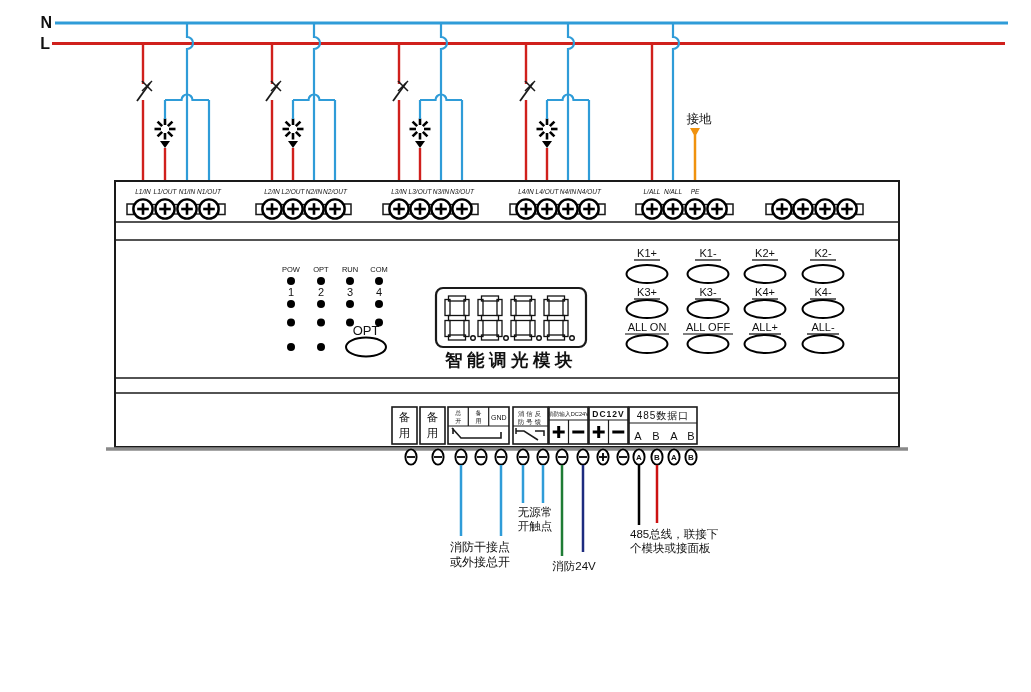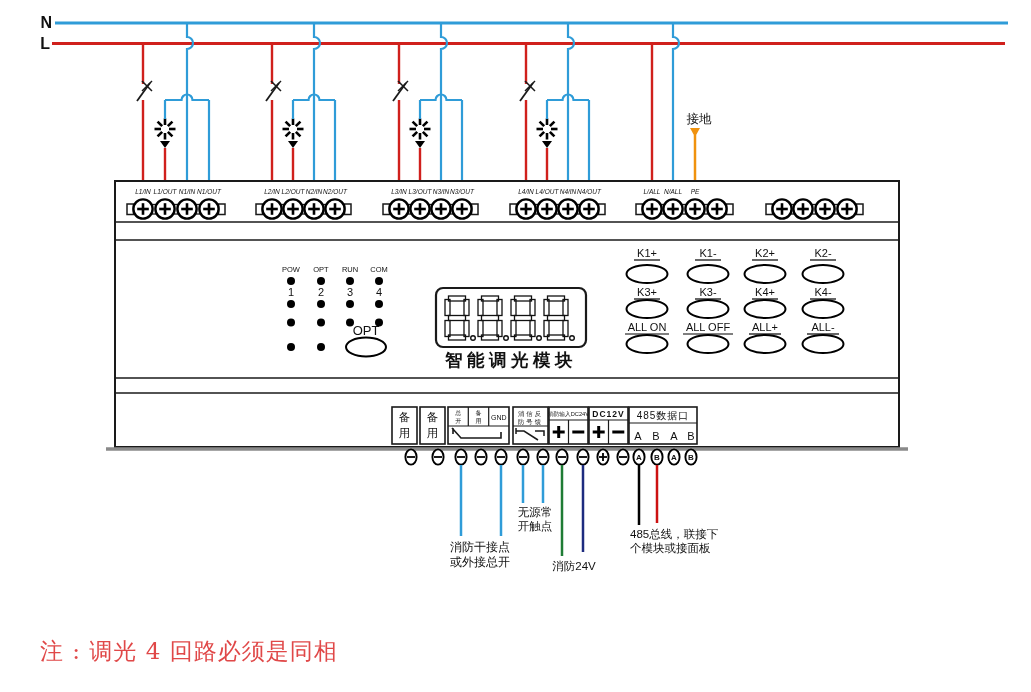--- a/index.html
+++ b/index.html
@@ -518,14 +518,13 @@
       <line x1="639" y1="465" x2="639" y2="525" stroke="#000000" stroke-width="2.5"></line>
       <line x1="657" y1="465" x2="657" y2="523" stroke="#cc1111" stroke-width="2.5"></line>
       <text x="480" y="551" font-size="12" text-anchor="middle" fill="#111" font-family="&quot;Liberation Sans&quot;,&quot;DejaVu Sans&quot;,sans-serif">消防干接点</text>
       <text x="480" y="566" font-size="12" text-anchor="middle" fill="#111" font-family="&quot;Liberation Sans&quot;,&quot;DejaVu Sans&quot;,sans-serif">或外接总开</text>
       <text x="535" y="516" font-size="11.5" text-anchor="middle" fill="#111" font-family="&quot;Liberation Sans&quot;,&quot;DejaVu Sans&quot;,sans-serif">无源常</text>
       <text x="535" y="529.5" font-size="11.5" text-anchor="middle" fill="#111" font-family="&quot;Liberation Sans&quot;,&quot;DejaVu Sans&quot;,sans-serif">开触点</text>
       <text x="574" y="570" font-size="11.5" text-anchor="middle" fill="#111" font-family="&quot;Liberation Sans&quot;,&quot;DejaVu Sans&quot;,sans-serif">消防24V</text>
       <text x="630" y="538" font-size="11.5" text-anchor="start" fill="#111" font-family="&quot;Liberation Sans&quot;,&quot;DejaVu Sans&quot;,sans-serif">485总线，联接下</text>
       <text x="630" y="552" font-size="11.5" text-anchor="start" fill="#111" font-family="&quot;Liberation Sans&quot;,&quot;DejaVu Sans&quot;,sans-serif">个模块或接面板</text>
     </svg>
-  <div id="note" style="color: rgb(224, 72, 72);">注 : 调光 4 回路必须是同相</div>
 </div>
 
 </body></html>

